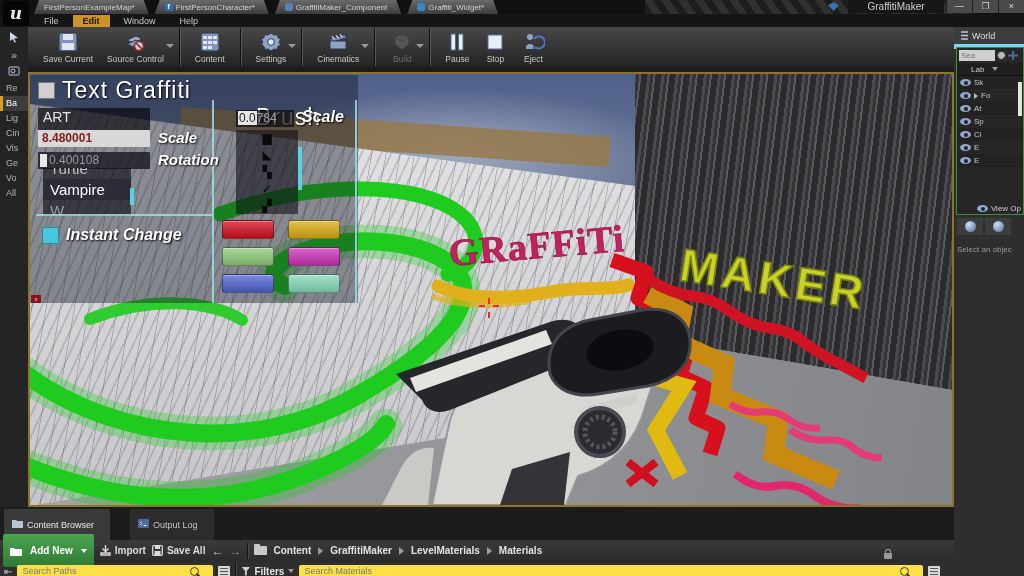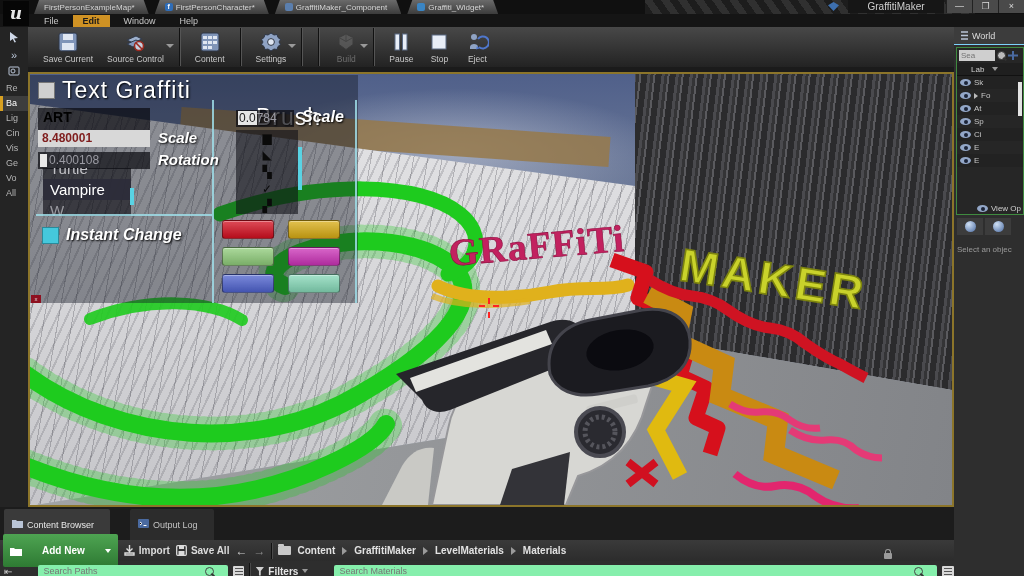--- a/index.html
+++ b/index.html
@@ -66,21 +66,21 @@
         clip-path:polygon(0 432px,605px 333px,605px 261px,922px 316px,922px 432px);
         background:linear-gradient(100deg,#a4a6a8,#828488);}
   svg.scene{position:absolute;left:0;top:0;}
   
   .hud{position:absolute;left:0;top:1px;width:328px;height:228px;background:rgba(20,24,36,.42);}
   .hud .vline{position:absolute;width:2px;background:#9fdde8;opacity:.85;}
   .hud .hline{position:absolute;height:2px;background:#9fdde8;opacity:.85;}
   .hud-title{position:absolute;font-size:23px;color:#fff;text-shadow:1px 1px 2px #000;letter-spacing:1px;}
   .chk{position:absolute;width:15px;height:15px;border:1px solid #777;}
   .fieldA{position:absolute;left:8px;top:33px;width:112px;height:32px;background:rgba(8,8,14,.68);
-        color:#000000;font-weight:bold;font-size:14px;line-height:19px;padding-left:5px;box-sizing:border-box;}
+        color:#e5e5e5;font-weight:normal;font-size:14px;line-height:19px;padding-left:5px;box-sizing:border-box;}
   .spin{position:absolute;height:17px;font-size:12px;line-height:17px;box-sizing:border-box;}
   .spin.light{background:#d8d8d8;color:#7f1d1d;font-weight:bold;padding-left:4px;}
   .spin.dark{background:rgba(12,12,18,.72);color:#9a9aa2;padding-left:2px;}
   .spin .sel{background:#e6e6e6;color:#1c1c1c;padding:0 1px;}
   .spin .sliver{display:inline-block;width:7px;height:13px;background:#e9e9e9;vertical-align:middle;margin-right:2px;}
   .hlbl{position:absolute;font:italic bold 15px "Liberation Sans",sans-serif;color:#fff;text-shadow:1px 1px 2px #000;}
   .glist{position:absolute;left:13px;top:93px;width:88px;height:48px;background:rgba(10,10,16,.62);overflow:hidden;}
   .gitem{height:21px;font-size:15px;color:#c2c2c6;padding-left:7px;line-height:21px;}
   .gitem.first{margin-top:-10px;}
   .gitem.selected{background:rgba(44,44,58,.9);color:#fff;}
@@ -90,21 +90,21 @@
   .brow{height:17px;text-align:center;color:#0a0a0a;font-size:12px;line-height:17px;}
   .bsb{position:absolute;left:268px;top:72px;width:4px;height:43px;background:#59d3e4;}
   .swatches{position:absolute;left:192px;top:145px;width:120px;}
   .swatch{position:absolute;width:50px;height:17px;border-radius:3px;border:1px solid rgba(0,0,0,.4);
         box-shadow:inset 0 1px 0 rgba(255,255,255,.35);}
   .redtag{position:absolute;left:1px;top:220px;width:10px;height:8px;background:#8e1020;color:#ddd;
         font-size:6px;line-height:8px;text-align:center;}
   
   .rightpanel{position:absolute;left:954px;top:27px;width:70px;height:549px;background:#2e2e2e;}
   .rp-tab{display:flex;align-items:center;gap:3px;height:17px;background:#3c3c3c;padding-left:6px;
-        font-size:9px;color:#ddd;border-bottom:1px solid #7dd3fc;}
+        font-size:9px;color:#ddd;border-bottom:5px solid #7dd3fc;}
   .outliner{position:absolute;left:2px;top:20px;width:66px;height:166px;border:1px solid #3f8a3f;background:#262626;}
   .osearch{display:flex;align-items:center;gap:2px;padding:2px;}
   .osearch input{width:32px;height:11px;border:none;background:#cfcfcf;font-size:8px;padding:0 2px;color:#444;}
   .mag{width:7px;height:7px;border:1.5px solid #333;border-radius:50%;position:relative;background:#bbb;}
   .mag::after{content:"";position:absolute;left:5px;top:6px;width:4px;height:1.5px;background:#333;transform:rotate(40deg);}
   .oplus{width:10px;height:9px;background:#4a6aa0;clip-path:polygon(0 40%,40% 40%,40% 0,60% 0,60% 40%,100% 40%,100% 60%,60% 60%,60% 100%,40% 100%,40% 60%,0 60%);}
   .ohdr{display:flex;align-items:center;height:12px;background:#1f1f1f;font-size:8px;color:#cfcfcf;
         padding-left:14px;border-bottom:1px solid #111;}
   .ohdr .dcaret{margin-left:8px;}
   .dcaret{width:0;height:0;border-left:3px solid transparent;border-right:3px solid transparent;border-top:4px solid #9a9a9a;}
@@ -119,33 +119,33 @@
   .dtab{width:26px;height:17px;background:#3c3c3c;display:flex;align-items:center;justify-content:center;}
   .dball{width:11px;height:11px;border-radius:50%;background:radial-gradient(circle at 35% 30%,#cfe0f4,#4a6aa0);}
   .dmsg{position:absolute;left:3px;top:218px;font-size:8px;color:#9a9a9a;white-space:nowrap;}
   
   .bottom{position:absolute;left:0;top:507px;width:954px;height:69px;background:#282828;}
   .btabs{display:flex;height:33px;background:#1c1c1c;padding-left:4px;gap:20px;}
   .btab{display:flex;align-items:center;gap:4px;padding:0 16px 0 8px;font-size:9px;color:#c4c4c4;
         background:#2c2c2c;margin-top:2px;border-radius:2px 2px 0 0;}
   .btab.active{background:#3a3a3a;color:#e8e8e8;}
   .btool{display:flex;align-items:center;height:21px;background:linear-gradient(#3a3a3a,#2c2c2c);padding-left:3px;gap:6px;}
-  .addnew{display:flex;align-items:center;gap:20px;background:linear-gradient(#4ea452,#2e7a33);color:#fff;
+  .addnew{display:flex;align-items:center;gap:8px;background:linear-gradient(#4ea452,#2e7a33);color:#fff;
         font-weight:bold;font-size:10px;height:17px;padding:8px 7px;border-radius:2px;}
   .btn2{display:flex;align-items:center;gap:4px;color:#dcdcdc;font-weight:bold;font-size:10px;}
   .navarr{color:#cfcfcf;font-size:12px;font-weight:bold;}
   .vsep{width:1px;height:16px;background:#111;box-shadow:1px 0 0 #4a4a4a;}
   .crumbs{display:flex;align-items:center;gap:7px;}
   .crumb{font-size:10px;font-weight:bold;color:#e2e2e2;}
   .csep{width:0;height:0;border-top:4px solid transparent;border-bottom:4px solid transparent;border-left:5px solid #9a9a9a;}
   .lock{position:absolute;right:62px;top:46px;width:8px;height:6px;background:#9a9a9a;border-radius:1px;}
   .lock::before{content:"";position:absolute;left:1px;top:-4px;width:4px;height:4px;border:1.5px solid #9a9a9a;
         border-bottom:none;border-radius:3px 3px 0 0;}
   .bsearch{display:flex;align-items:center;height:20px;gap:5px;padding-left:4px;background:#2e2e2e;}
-  .searchbox{position:relative;height:13px;background:#86efac;border-radius:2px;display:flex;align-items:center;margin-left:21px;}
+  .searchbox{position:relative;height:13px;background:#fde047;border-radius:2px;display:flex;align-items:center;}
   .searchbox input{border:none;background:transparent;font-size:9px;color:#555;width:100%;padding:0 16px 0 5px;}
   .searchbox .mag{position:absolute;right:14px;background:transparent;border-color:#444;}
   .listicon{width:12px;height:11px;background:#d8d8d8;border-radius:1px;position:relative;}
   .listicon::after{content:"";position:absolute;left:2px;top:2px;width:8px;height:1.5px;background:#555;
         box-shadow:0 3px 0 #555,0 6px 0 #555;}
   .filters{display:flex;align-items:center;gap:4px;color:#e6e6e6;font-weight:bold;font-size:10px;}
   .funnel{width:9px;height:9px;background:#cfcfcf;clip-path:polygon(0 0,100% 0,60% 50%,60% 100%,40% 100%,40% 50%);}
   .bcontent{height:9px;background:#1e1e1e;}
   .collapse{color:#cfcfcf;font-size:10px;}
   .folder{width:13px;height:9px;background:#c9c9c9;border-radius:1px;position:relative;}
@@ -246,20 +246,31 @@
               <path d="M11 2 l3 2 3 -0.5 1 3 2.5 2 -1.5 2.5 1.5 2.5 -2.5 2 -1 3 -3 -0.5 -3 2 -3 -2 -3 0.5 -1 -3 -2.5 -2 1.5 -2.5 -1.5 -2.5 2.5 -2 1 -3 3 0.5 Z" fill="#8fa3c4" stroke="#2e3646"></path>
               <circle cx="11" cy="11" r="3.4" fill="#dfe6f2" stroke="#2e3646"></circle>
             </svg>
           </span>
           <span class="tlabel">Settings</span>
           <span class="caret"></span>
         </div>
       </div>
       <div class="tsep"></div>
       <div class="tgroup">
+        <div class="tbtn">
+          <span>
+            <svg class="ticon" viewBox="0 0 22 22">
+              <path d="M3 8 l15 -4.5 l1.3 3.6 L4.3 11.6 Z" fill="#6f84a8" stroke="#2e3646"></path>
+              <path d="M5 5.5 l2.5 2.8 M9 4.4 l2.5 2.8 M13 3.3 l2.5 2.8" stroke="#dfe6f2" stroke-width="1.2"></path>
+              <rect x="3" y="10" width="16" height="8" fill="#8fa3c4" stroke="#2e3646"></rect>
+            </svg>
+          </span>
+          <span class="tlabel">Cinematics</span>
+          <span class="caret"></span>
+        </div>
       </div>
       <div class="tsep"></div>
       <div class="tgroup">
         <div class="tbtn disabled">
           <span style="opacity: 0.55;">
             <svg class="ticon" viewBox="0 0 22 22">
               <path d="M11 3 l7 3.5 v7 L11 18.5 L4 13.5 v-7 Z" fill="#6e6e6e" stroke="#3c3c3c"></path>
               <path d="M11 3 v7.5 L4 6.5 M11 10.5 L18 6.5" fill="none" stroke="#4a4a4a"></path>
             </svg>
           </span>

